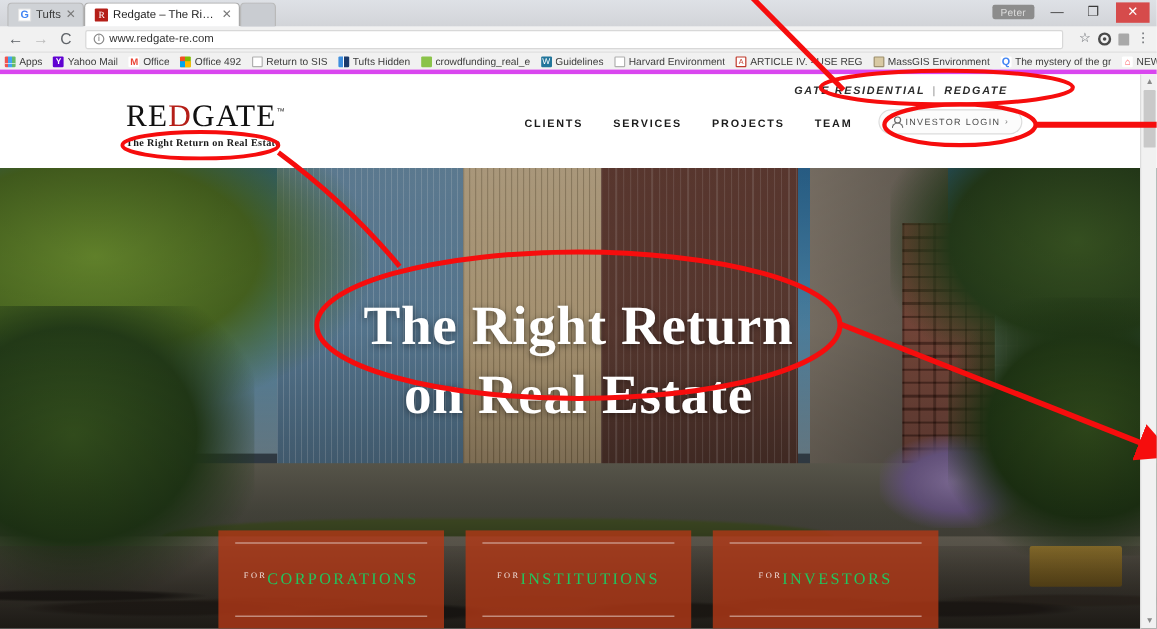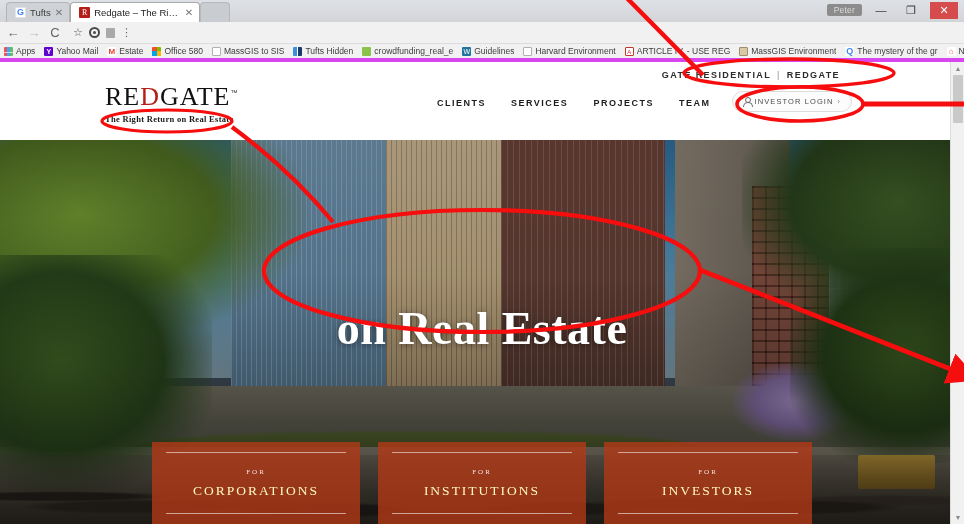--- a/index.html
+++ b/index.html
@@ -174,21 +174,21 @@
   .utility-row {
     position: absolute;
     top: 8px; right: 124px;
     font-size: 9px;
     letter-spacing: 1.4px;
     color: #2b2b2b;
     font-weight: bold;
     display: flex; gap: 6px; align-items: center;
   }
   .utility-row .sep { color: #8e8e8e; font-weight: normal; }
-  .utility-link { color: #2b2b2b; text-decoration: none; }
+  .utility-link { color: #2b2b2b; text-decoration: none; font-style: italic; }
 
   .logo-block { position: absolute; left: 105px; top: 22px; }
   .logo-word {
     font-family: "Liberation Serif", serif;
     font-size: 26px;
     letter-spacing: 1px;
     color: #111;
     line-height: 1;
     position: relative;
     display: inline-block;
@@ -365,41 +365,41 @@
 
   .cta-row {
     position: absolute;
     left: 0; right: 0; bottom: 0px;
     display: flex;
     justify-content: center;
     gap: 18px;
     z-index: 4;
   }
   .cta-card {
-    width: 208px;
+    width: 188px;
     height: 82px;
     background: rgba(178, 56, 22, .80);
-    display: flex; flex-direction: column; align-items: center; justify-content: center;
+    display: flex; flex-direction: row; align-items: center; justify-content: center;
     position: relative;
     padding: 0 14px;
   }
   .cta-rule {
     position: absolute; left: 14px; right: 14px; height: 1px;
     background: rgba(255,255,255,.55);
   }
   .cta-rule.top { top: 10px; }
   .cta-rule.bottom { bottom: 10px; }
   .cta-for {
     font-family: "Liberation Serif", serif;
     font-size: 7px; letter-spacing: 2px; color: rgba(255,255,255,.85);
     margin-bottom: 7px;
   }
   .cta-name {
     font-family: "Liberation Serif", serif;
-    font-size: 13.5px; letter-spacing: 2px; color: #fef9c3;
+    font-size: 13.5px; letter-spacing: 2px; color: #22c55e;
   }
 
   
   .scrollbar {
     position: absolute;
     right: 0; top: 62px; width: 14px; height: 462px;
     background: #f1f1f1;
     border-left: 1px solid #dcdcdc;
     z-index: 9;
   }
@@ -443,49 +443,53 @@
       <span class="win-btn">❐</span>
       <span class="win-btn close">✕</span>
     </div>
   </div>
 
   <div class="chrome-toolbar">
     <span class="nav-icon">←</span>
     <span class="nav-icon dim">→</span>
     <span class="nav-icon">C</span>
 
+    <div class="omnibox">
+      <span class="info-i">i</span>
+      <span title="Search Google or type a URL">www.redgate-re.com</span>
+    </div>
 
     <div class="toolbar-right">
       <span class="ticon">☆</span>
       <span class="circ-icon"></span>
       <span class="ext-sq"></span>
       <span class="ticon">⋮</span>
     </div>
   </div>
 
   <div class="bookmarks">
     <div class="bm">
       <span class="bm-ico ico-apps"></span>
       <span class="bm-label">Apps</span>
     </div>
     <div class="bm">
       <span class="bm-ico ico-yahoo">Y</span>
       <span class="bm-label">Yahoo Mail</span>
     </div>
     <div class="bm">
       <span class="bm-ico ico-gmail">M</span>
-      <span class="bm-label">Estate</span>
+      <span class="bm-label">Office</span>
     </div>
     <div class="bm">
       <span class="bm-ico ico-ms"></span>
-      <span class="bm-label">Office 580</span>
+      <span class="bm-label">Office 492</span>
     </div>
     <div class="bm">
       <span class="bm-ico ico-page"></span>
-      <span class="bm-label">MassGIS to SIS</span>
+      <span class="bm-label">Return to SIS</span>
     </div>
     <div class="bm">
       <span class="bm-ico ico-tufts"></span>
       <span class="bm-label">Tufts Hidden</span>
     </div>
     <div class="bm">
       <span class="bm-ico ico-green"></span>
       <span class="bm-label">crowdfunding_real_e</span>
     </div>
     <div class="bm">
@@ -561,21 +565,21 @@
         <div class="greenery-l"></div>
         <div class="greenery-l2"></div>
         <div class="greenery-r"></div>
         <div class="greenery-r2"></div>
         <div class="taxi"></div>
         <div class="crowd"></div>
         <div class="hero-scrim"></div>
       </div>
 
       <h1 class="hero-title">
-        <br>
+        <span>The Right Return</span><br>
         <span>on Real Estate</span>
       </h1>
 
       <div class="cta-row">
         <div class="cta-card">
           <span class="cta-rule top"></span>
           <span class="cta-for">FOR</span>
           <span class="cta-name">CORPORATIONS</span>
           <span class="cta-rule bottom"></span>
         </div>

